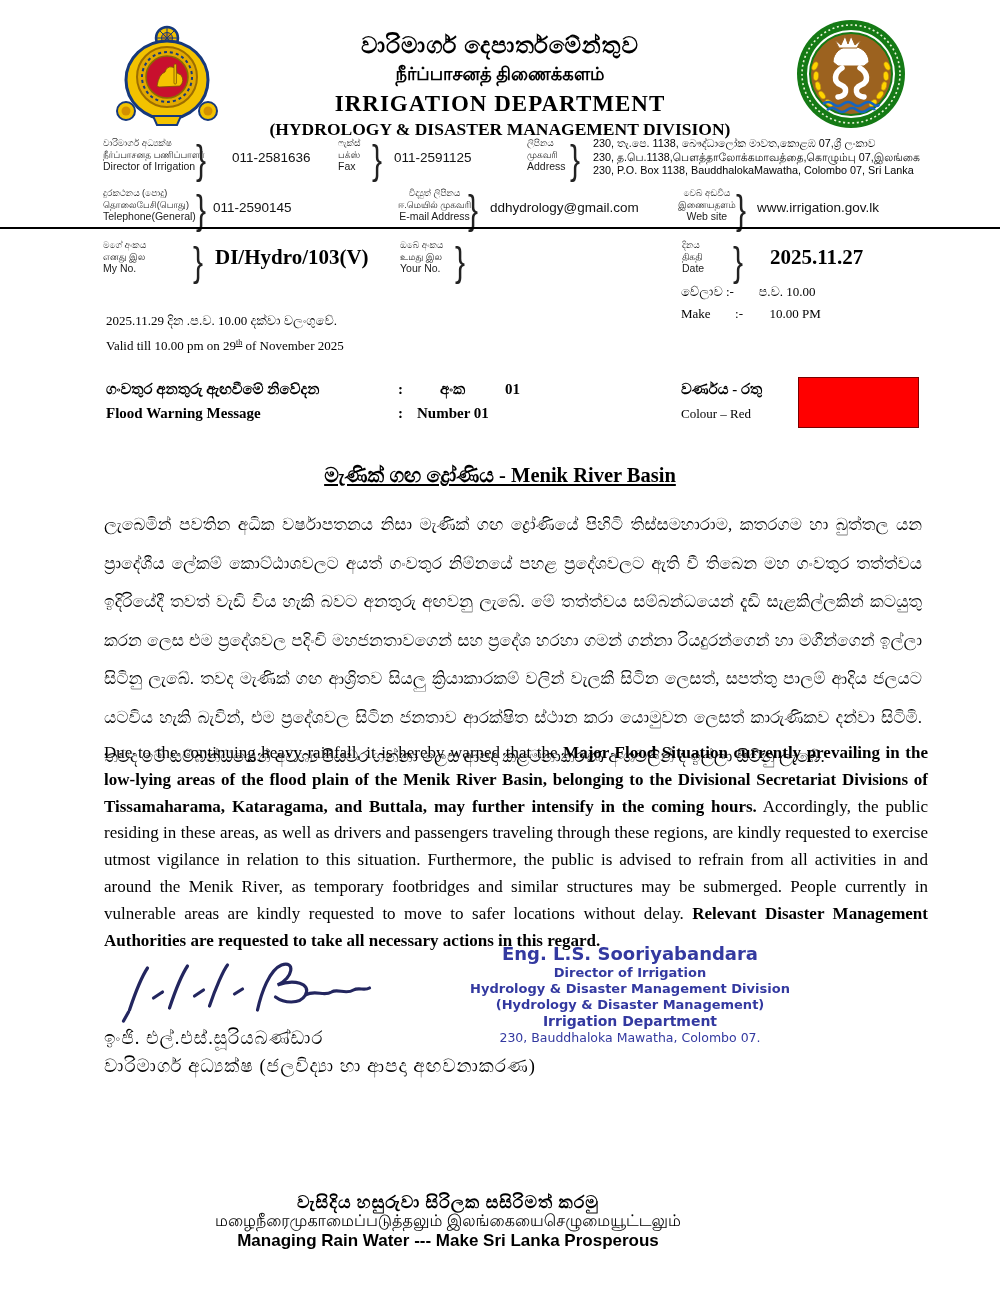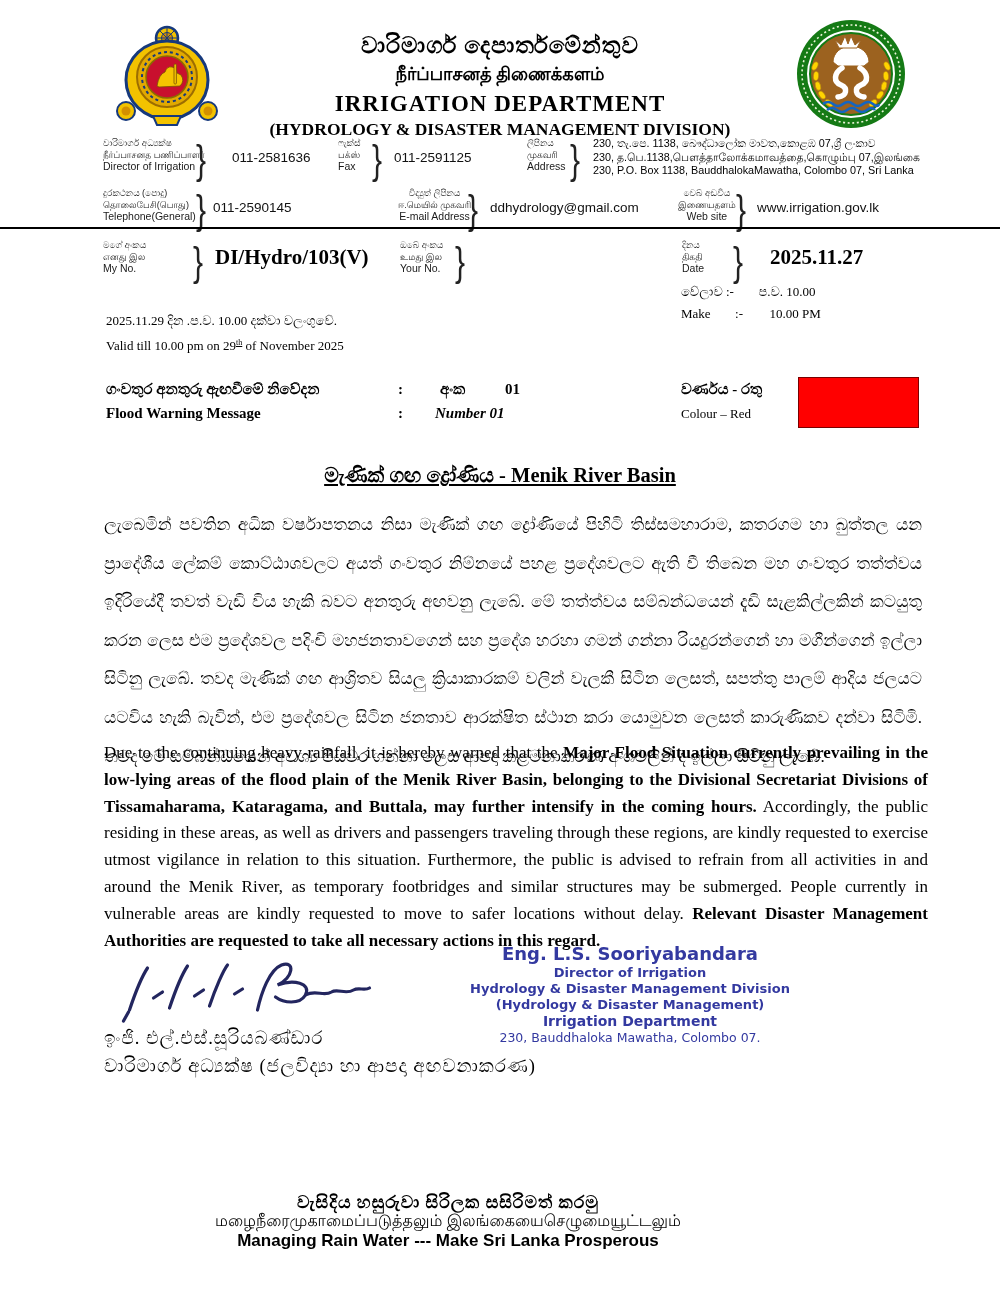--- a/index.html
+++ b/index.html
@@ -207,21 +207,21 @@
   </div>
 
   <div class="abs warn-si" style="left:106px;top:381px;">ගංවතුර අනතුරු ඇඟවීමේ නිවේදන</div>
   <div class="abs warn-si" style="left:398px;top:381px;">:</div>
   <div class="abs warn-si" style="left:440px;top:381px;">අංක</div>
   <div class="abs warn-si" style="left:505px;top:381px;">01</div>
   <div class="abs warn-si" style="left:681px;top:381px;">වර්ණය - රතු</div>
 
   <div class="abs warn-si" style="left:106px;top:405px;">Flood Warning Message</div>
   <div class="abs warn-si" style="left:398px;top:405px;">:</div>
-  <div class="abs warn-si" style="left:435px;top:405px;font-style:italic;">Number 01</div>
+  <div class="abs warn-si" style="left:417px;top:405px;">Number 01</div>
   <div class="abs t17" style="left:681px;top:406px;">Colour – Red</div>
 
   <div class="abs swatch" style="background:#FF0000;"></div>
 
   <div class="abs doc-title">මැණික් ගඟ ද්‍රෝණිය - Menik River Basin</div>
 
   <div class="abs body-si">ලැබෙමින් පවතින අධික වර්ෂාපතනය නිසා මැණික් ගඟ ද්‍රෝණියේ පිහිටි තිස්සමහාරාම, කතරගම හා බුත්තල යන ප්‍රාදේශීය ලේකම් කොට්ඨාශවලට අයත් ගංවතුර නිම්නයේ පහළ ප්‍රදේශවලට ඇති වී තිබෙන මහ ගංවතුර තත්ත්වය ඉදිරියේදී තවත් වැඩි විය හැකි බවට අනතුරු අඟවනු ලැබේ. මේ තත්ත්වය සම්බන්ධයෙන් දැඩි සැළකිල්ලකින් කටයුතු කරන ලෙස එම ප්‍රදේශවල පදිංචි මහජනතාවගෙන් සහ ප්‍රදේශ හරහා ගමන් ගන්නා රියදුරන්ගෙන් හා මගීන්ගෙන් ඉල්ලා සිටිනු ලැබේ. තවද මැණික් ගඟ ආශ්‍රිතව සියලු ක්‍රියාකාරකම් වලින් වැලකී සිටින ලෙසත්, සපත්තු පාලම් ආදිය ජලයට යටවිය හැකි බැවින්, එම ප්‍රදේශවල සිටින ජනතාව ආරක්ෂිත ස්ථාන කරා යොමුවන ලෙසත් කාරුණිකව දන්වා සිටිමි. තවද මේ සම්බන්ධයෙන් අවශ්‍ය පියවර ගන්නා ලෙස ආපදා කළමනාකරණ අංශවලින් ද ඉල්ලා සිටිනු ලැබේ.</div>
 
   <div class="abs body-en">
     <span>Due to the continuing heavy rainfall, it is hereby warned that the </span><b>Major Flood Situation currently prevailing in the low-lying areas of the flood plain of the Menik River Basin, belonging to the Divisional Secretariat Divisions of Tissamaharama, Kataragama, and Buttala, may further intensify in the coming hours.</b><span> Accordingly, the public residing in these areas, as well as drivers and passengers traveling through these regions, are kindly requested to exercise utmost vigilance in relation to this situation. Furthermore, the public is advised to refrain from all activities in and around the Menik River, as temporary footbridges and similar structures may be submerged. People currently in vulnerable areas are kindly requested to move to safer locations without delay. </span><b>Relevant Disaster Management Authorities are requested to take all necessary actions in this regard.</b>

